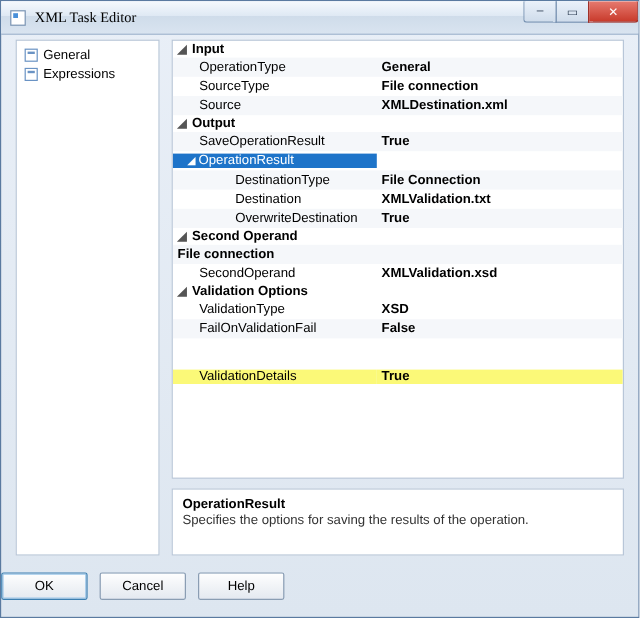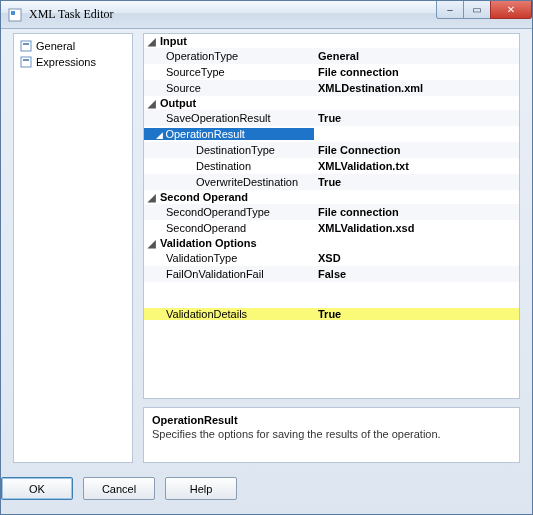--- a/index.html
+++ b/index.html
@@ -251,21 +251,20 @@
           </div>
           <div class="proprow alt">
             <div class="pname sub">OverwriteDestination</div>
             <div class="pval">True</div>
           </div>
           <div class="catrow">
             <span class="tw">◢</span>
             <span class="catname">Second Operand</span>
           </div>
           <div class="proprow alt">
-            <div class="pname">SecondOperandType</div>
             <div class="pval">File connection</div>
           </div>
           <div class="proprow">
             <div class="pname">SecondOperand</div>
             <div class="pval">XMLValidation.xsd</div>
           </div>
           <div class="catrow alt">
             <span class="tw">◢</span>
             <span class="catname">Validation Options</span>
           </div>

